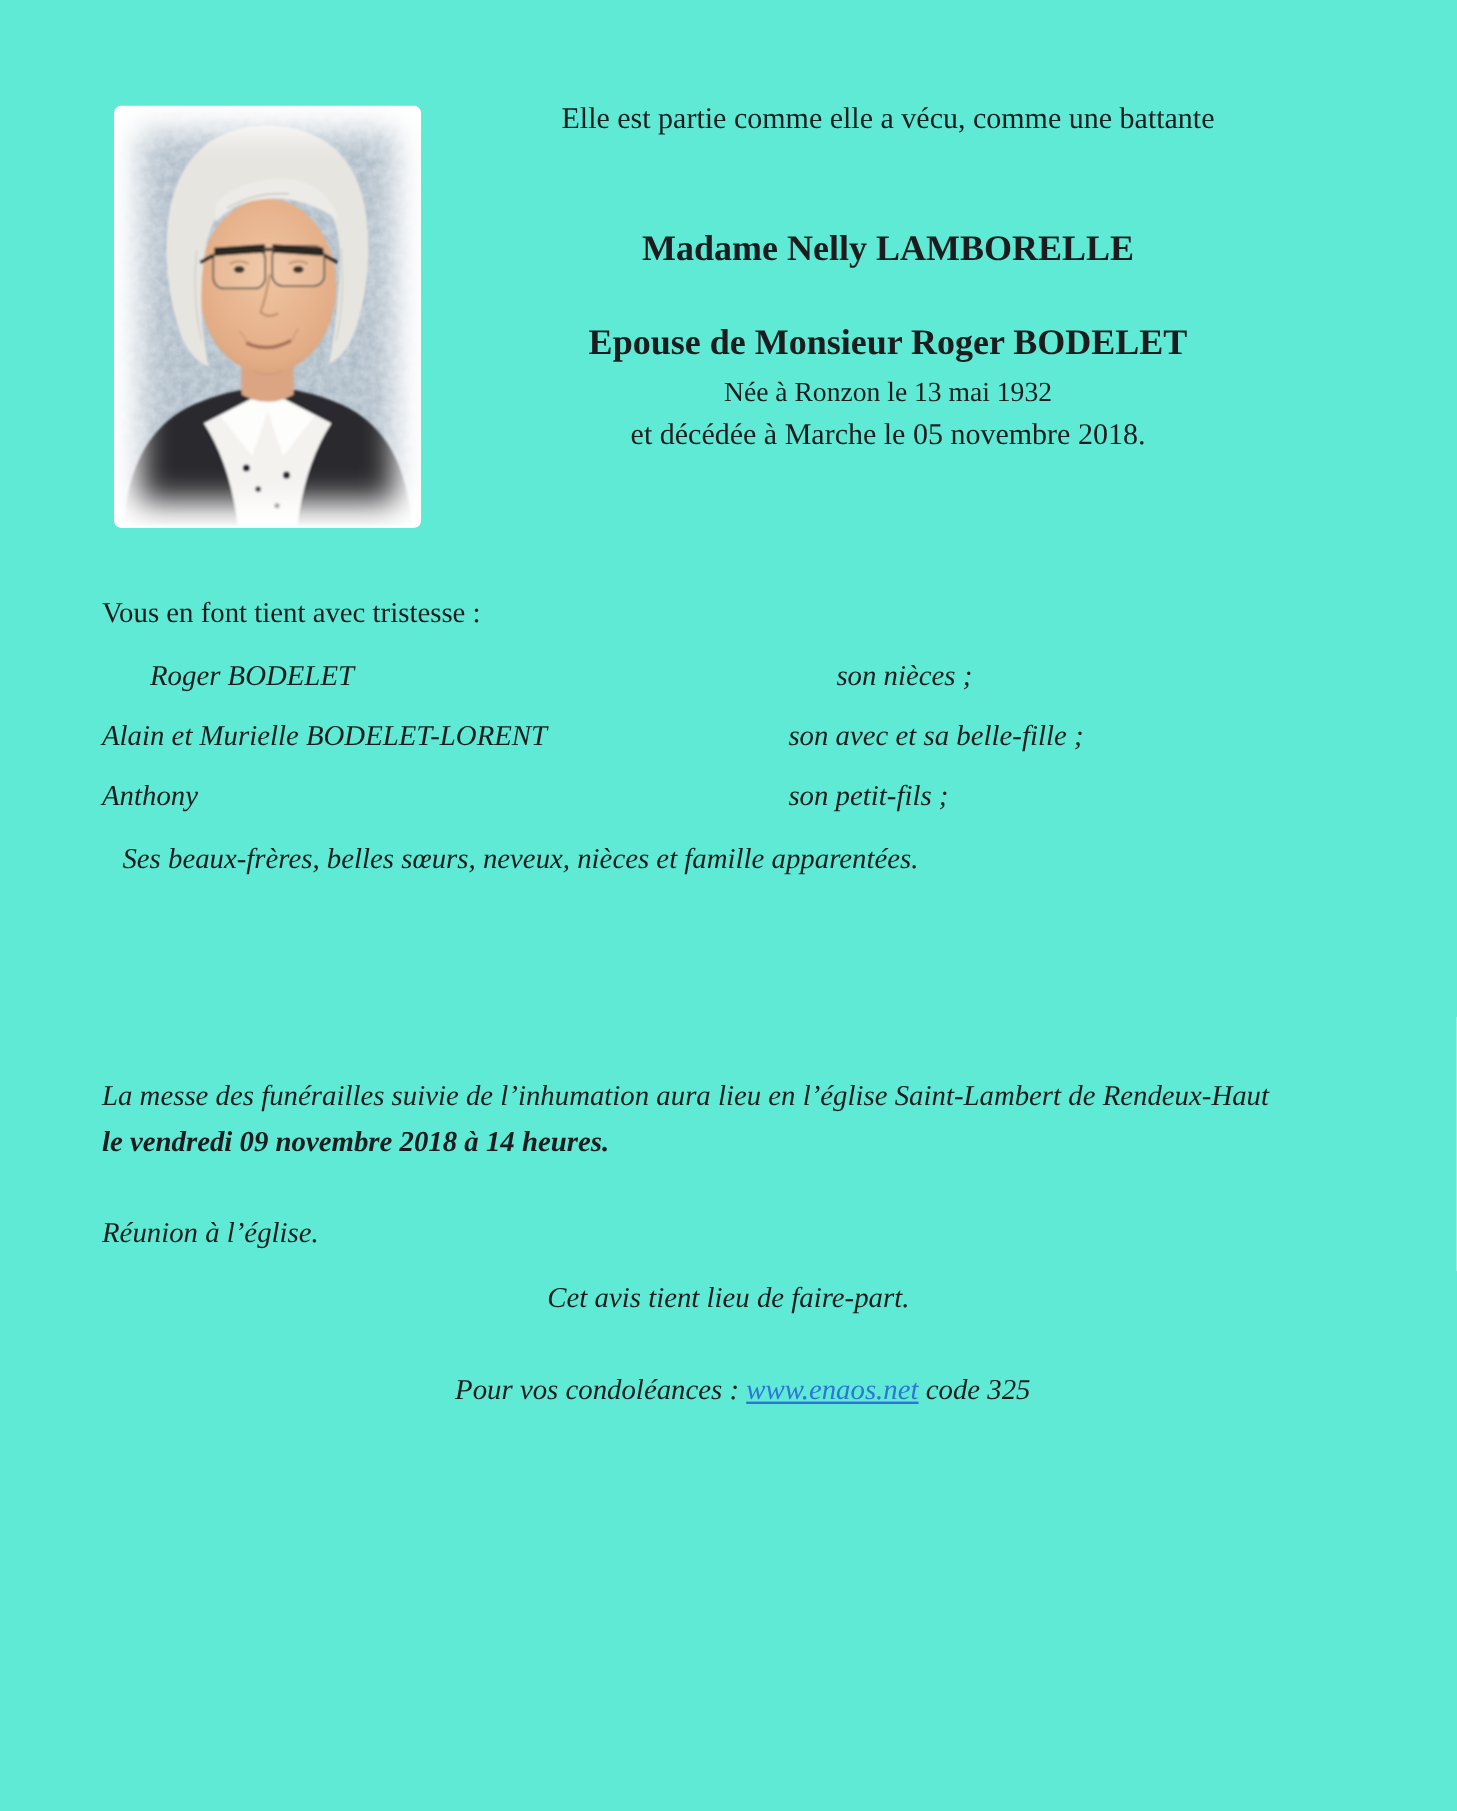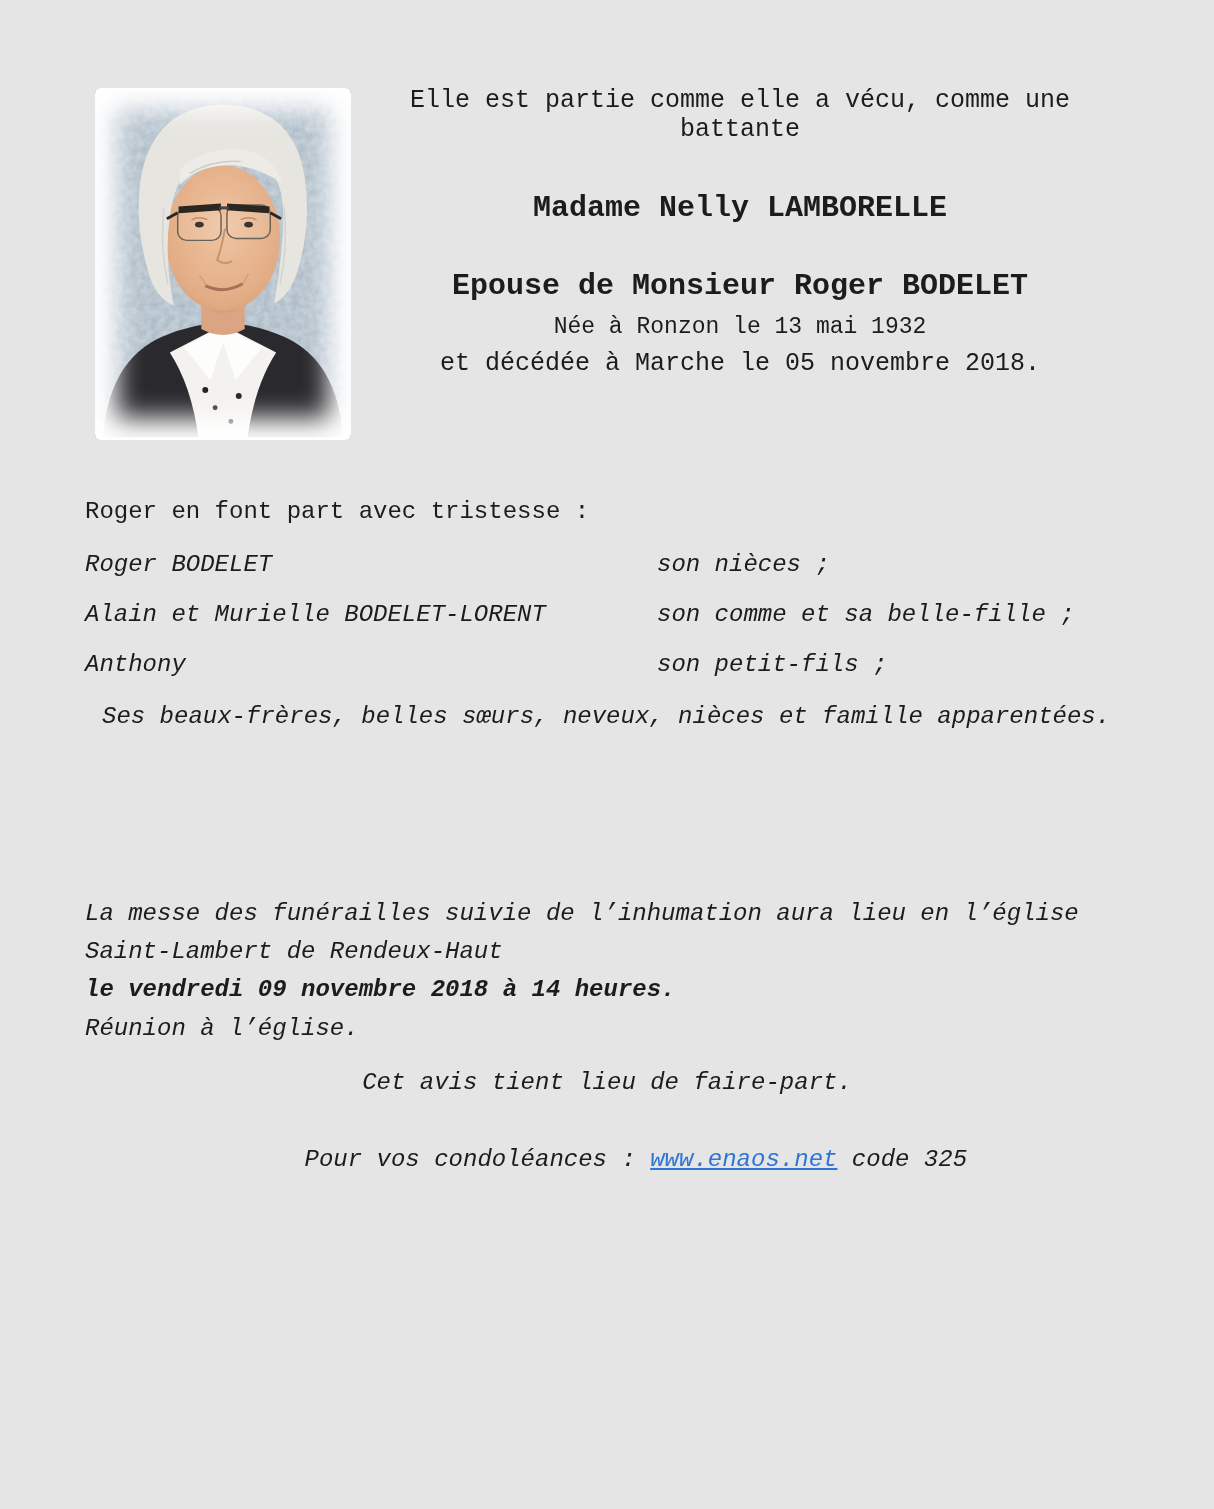--- a/index.html
+++ b/index.html
@@ -1,21 +1,21 @@
 <!DOCTYPE html>
 <html><head>
 <meta charset="utf-8">
 <style>
   html, body { margin: 0; padding: 0; background: #ffffff; }
   .page {
     position: relative;
     width: 1214px;
     height: 1509px;
-    background: #e5e5e5;
-    font-family: Liberation Mono, monospace;
+    background: #5eead4;
+    font-family: Liberation Serif, serif;
     color: #1c1c1e;
     overflow: hidden;
   }
   .abs { position: absolute; }
 
   
   .photo {
     left: 95px; top: 88px;
     width: 256px; height: 352px;
     border-radius: 6px;
@@ -36,21 +36,21 @@
   .title    { top: 191px; font-size: 30px; font-weight: bold; }
   .subtitle { top: 255px; font-size: 30px; font-weight: bold; margin-top: 14px; }
   .birth    { top: 314px; font-size: 23px; }
   .death    { top: 349px; font-size: 25px; }
 
   
   .bodytext { font-size: 24px; }
   .intro    { left: 85px; top: 498px; }
   .rel-row  { left: 85px; width: 1045px; font-style: italic; }
   .rel-row .relation { position: absolute; left: 572px; top: 0; }
-  .row1 { top: 551px; }
+  .row1 { top: 551px; margin-left: 40px; }
   .row2 { top: 601px; }
   .row3 { top: 651px; }
   .family { left: 102px; top: 703px; font-style: italic; }
 
   .para { left: 85px; width: 1055px; font-style: italic; line-height: 38px; }
   .visitation { top: 806px; }
   .funeral    { top: 895px; }
   .funeral .datetime { font-weight: bold; }
   .meeting    { left: 85px; top: 1015px; font-style: italic; }
 
@@ -137,29 +137,29 @@
     </svg>
   </div>
 
   <div class="abs topblock epitaph">Elle est partie comme elle a vécu, comme une battante</div>
 
   <div class="abs topblock title">Madame Nelly LAMBORELLE</div>
   <div class="abs topblock subtitle">Epouse de Monsieur Roger BODELET</div>
   <div class="abs topblock birth">Née à Ronzon le 13 mai 1932</div>
   <div class="abs topblock death">et décédée à Marche le 05 novembre 2018.</div>
 
-  <div class="abs bodytext intro">Roger en font part avec tristesse :</div>
+  <div class="abs bodytext intro">Vous en font tient avec tristesse :</div>
 
   <div class="abs bodytext rel-row row1">
     <span>Roger BODELET</span>
     <span class="relation">son nièces ;</span>
   </div>
   <div class="abs bodytext rel-row row2">
     <span>Alain et Murielle BODELET-LORENT</span>
-    <span class="relation">son comme et sa belle-fille ;</span>
+    <span class="relation">son avec et sa belle-fille ;</span>
   </div>
   <div class="abs bodytext rel-row row3">
     <span>Anthony</span>
     <span class="relation">son petit-fils ;</span>
   </div>
 
   <div class="abs bodytext family">Ses beaux-frères, belles sœurs, neveux, nièces et famille apparentées.</div>
 
 
   <div class="abs bodytext para funeral">

